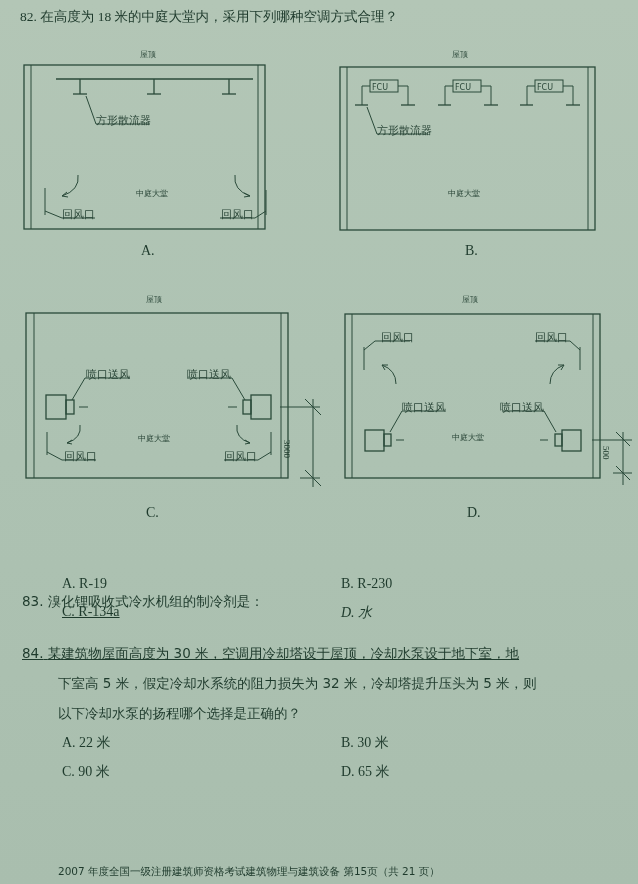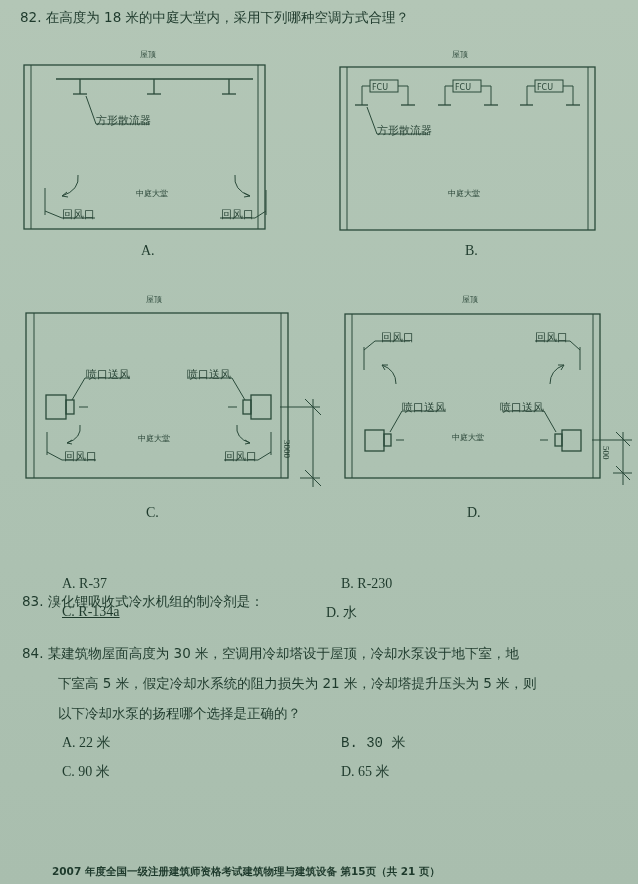--- a/index.html
+++ b/index.html
@@ -16,21 +16,21 @@
   .tiny { font-size:11px; color:#2a4638; white-space:nowrap; }
   .letter { font-family: "Liberation Serif", serif; font-size:14px; color:#1e3a2c; }
   svg { position:absolute; overflow:visible; }
   .ln { stroke:#2a4a3a; stroke-width:1.3; fill:none; }
   .ln2 { stroke:#2a4a3a; stroke-width:1; fill:none; }
   .footer { font-size:10.5px; color:#1e3a2c; white-space:nowrap; }
 </style>
 </head>
 <body>
 
-<div class="abs qtext" style="left:20px;top:8px;">
+<div class="abs qtext" style="left:20px;top:8px;font-family:Liberation Serif, serif;">
   <span>82.</span>
   <span>在高度为 18 米的中庭大堂内，采用下列哪种空调方式合理？</span>
 </div>
 
 <div class="abs" style="left:0;top:0;width:320px;height:280px;">
   <div class="abs small" style="left:140px;top:49px;">屋顶</div>
   <svg width="320" height="280" style="left:0;top:0;">
     <rect class="ln" x="24" y="65" width="241" height="164"></rect>
     <line class="ln2" x1="31" y1="65" x2="31" y2="229"></line>
     <line class="ln2" x1="258" y1="65" x2="258" y2="229"></line>
@@ -160,29 +160,29 @@
   <div class="abs tiny" style="left:170px;top:120px;">喷口送风</div>
   <div class="abs small" style="left:122px;top:152px;">中庭大堂</div>
   <div class="abs" style="left:281px;top:166px;font-size:9px;color:#1e3a2c;transform:rotate(90deg);transform-origin:left top;white-space:nowrap;font-family:'Liberation Serif',serif;">500</div>
   <div class="abs letter" style="left:137px;top:225px;">D.</div>
 </div>
 
 <div class="abs qtext" style="left:22px;top:544px;margin-top:48px;">
   <span>83.</span>
   <span>溴化锂吸收式冷水机组的制冷剂是：</span>
 </div>
-<div class="abs opt" style="left:62px;top:576px;">A. R-37</div>
+<div class="abs opt" style="left:62px;top:576px;">A. R-19</div>
 <div class="abs opt" style="left:341px;top:576px;">B. R-230</div>
 <div class="abs opt" style="left:62px;top:604px;text-decoration:underline;">C. R-134a</div>
-<div class="abs opt" style="left:326px;top:604px;">D. 水</div>
+<div class="abs opt" style="left:341px;top:604px;font-style:italic;">D. 水</div>
 
-<div class="abs qtext" style="left:22px;top:644px;">
+<div class="abs qtext" style="left:22px;top:644px;text-decoration:underline;">
   <span>84.</span>
   <span>某建筑物屋面高度为 30 米，空调用冷却塔设于屋顶，冷却水泵设于地下室，地</span>
 </div>
-<div class="abs qtext" style="left:58px;top:674px;">下室高 5 米，假定冷却水系统的阻力损失为 21 米，冷却塔提升压头为 5 米，则</div>
+<div class="abs qtext" style="left:58px;top:674px;">下室高 5 米，假定冷却水系统的阻力损失为 32 米，冷却塔提升压头为 5 米，则</div>
 <div class="abs qtext" style="left:58px;top:704px;">以下冷却水泵的扬程哪个选择是正确的？</div>
 <div class="abs opt" style="left:62px;top:734px;">A. 22 米</div>
-<div class="abs opt" style="left:341px;top:734px;font-family:Liberation Mono, monospace;">B. 30 米</div>
+<div class="abs opt" style="left:341px;top:734px;">B. 30 米</div>
 <div class="abs opt" style="left:62px;top:763px;">C. 90 米</div>
 <div class="abs opt" style="left:341px;top:763px;">D. 65 米</div>
 
-<div class="abs footer" style="left:52px;top:865px;font-weight:bold;">2007 年度全国一级注册建筑师资格考试建筑物理与建筑设备  第15页（共 21 页）</div>
+<div class="abs footer" style="left:58px;top:865px;">2007 年度全国一级注册建筑师资格考试建筑物理与建筑设备  第15页（共 21 页）</div>
 
 </body></html>

